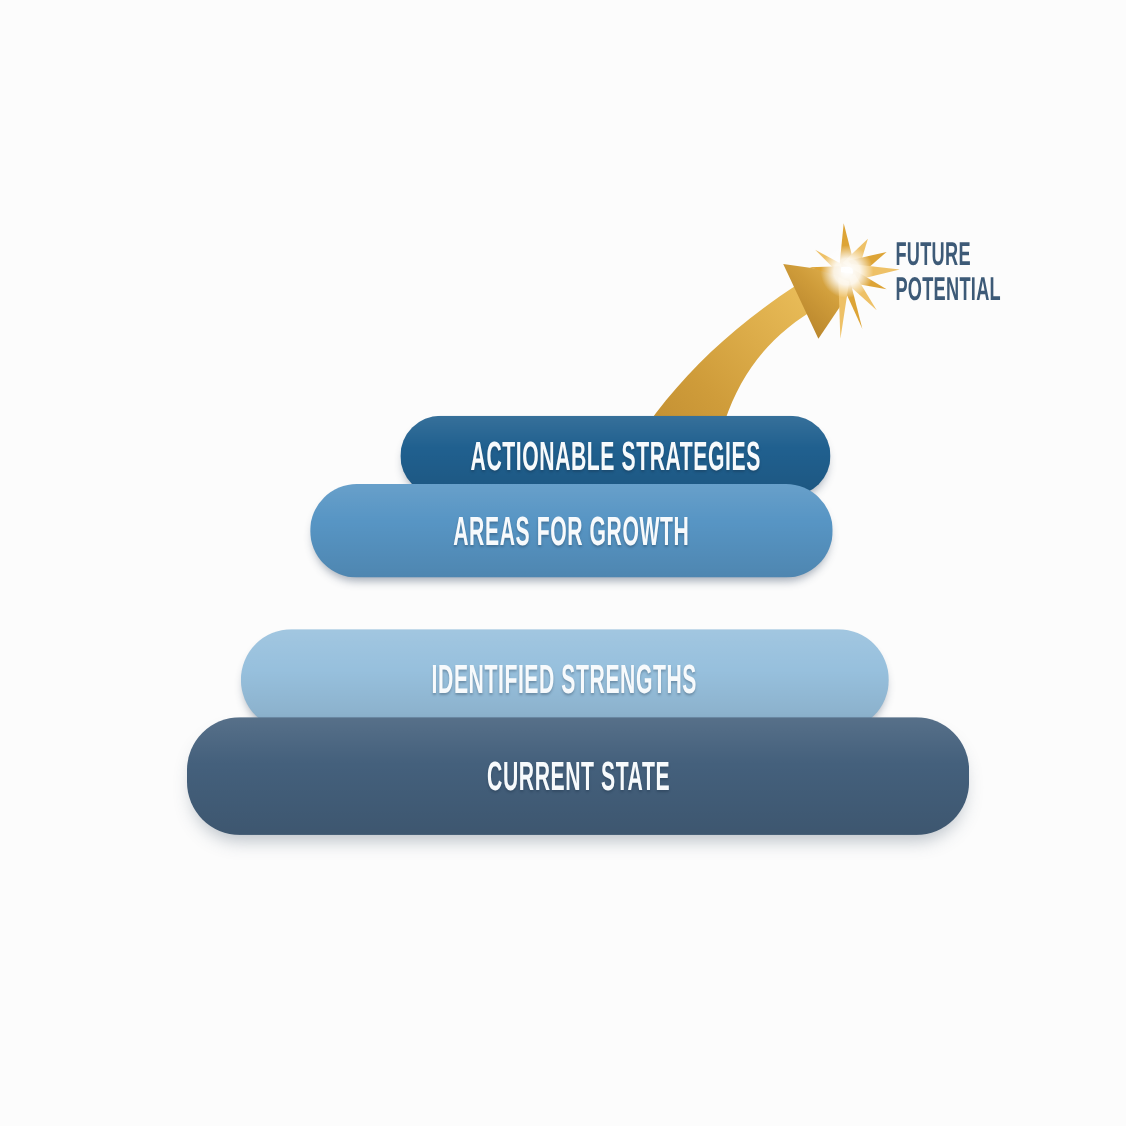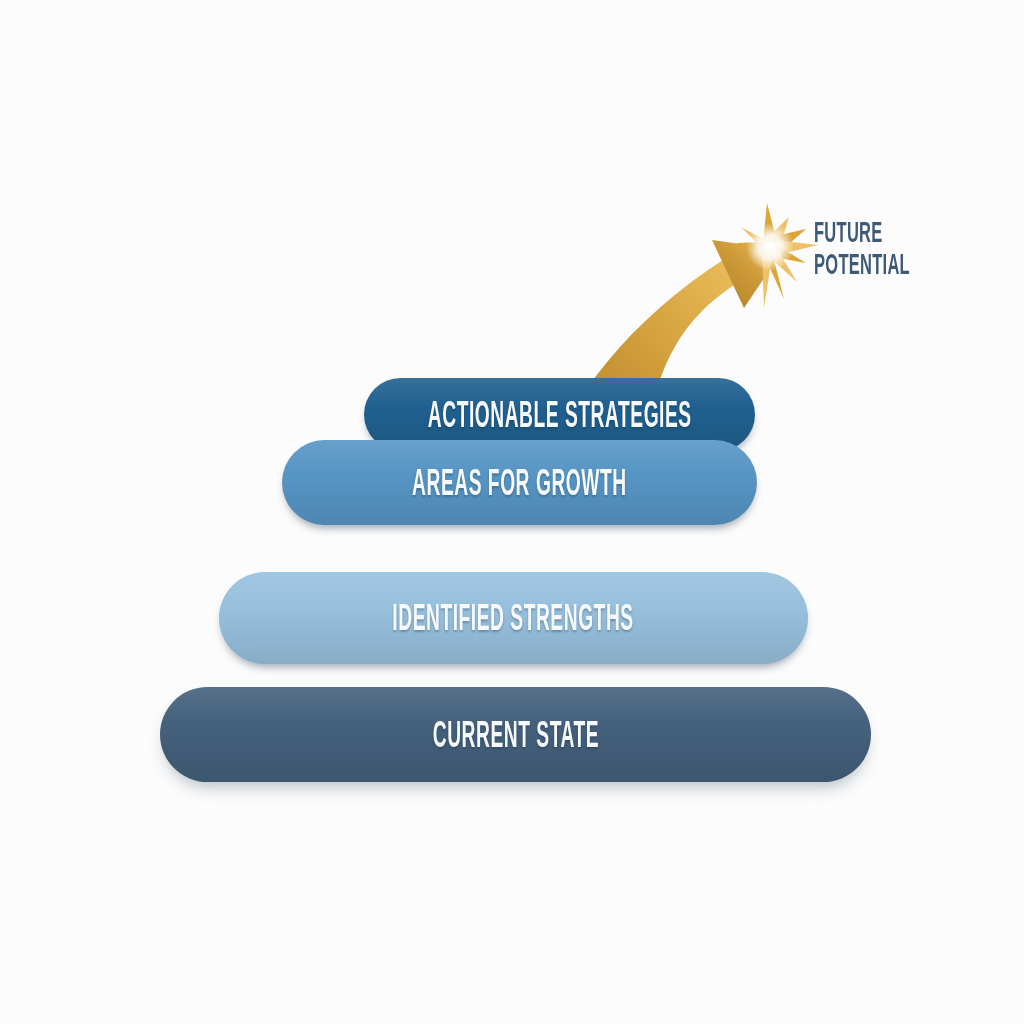--- a/index.html
+++ b/index.html
@@ -36,22 +36,22 @@
     font-size: 37px;
     letter-spacing: 1px;
     white-space: nowrap;
     transform: scaleX(0.52);
     transform-origin: center;
     text-shadow: 0 2px 3px rgba(20,40,60,0.30);
   }
   #bar-1 { left: 364px; top: 378px; width: 391px; height: 73px; border-radius: 37px; }
   #bar-2 { left: 282px; top: 440px; width: 475px; height: 85px; border-radius: 43px; }
   #bar-3 { left: 219px; top: 553px; width: 589px; height: 92px; border-radius: 46px; margin-top: 19px; }
-  #bar-4 { left: 160px; top: 652px; width: 711px; height: 95px; border-radius: 48px;
-           box-shadow: 0 10px 16px -5px rgba(60,80,100,0.35); margin-top: 35px; }
+  #bar-4 { left: 170px; top: 652px; width: 711px; height: 107px; border-radius: 48px;
+           box-shadow: 0 10px 16px -5px rgba(60,80,100,0.35); }
   
   #future-label {
     position: absolute;
     left: 814px;
     top: 216px;
     z-index: 3;
     font-weight: bold;
     font-size: 30px;
     line-height: 32px;
     letter-spacing: 0.5px;

